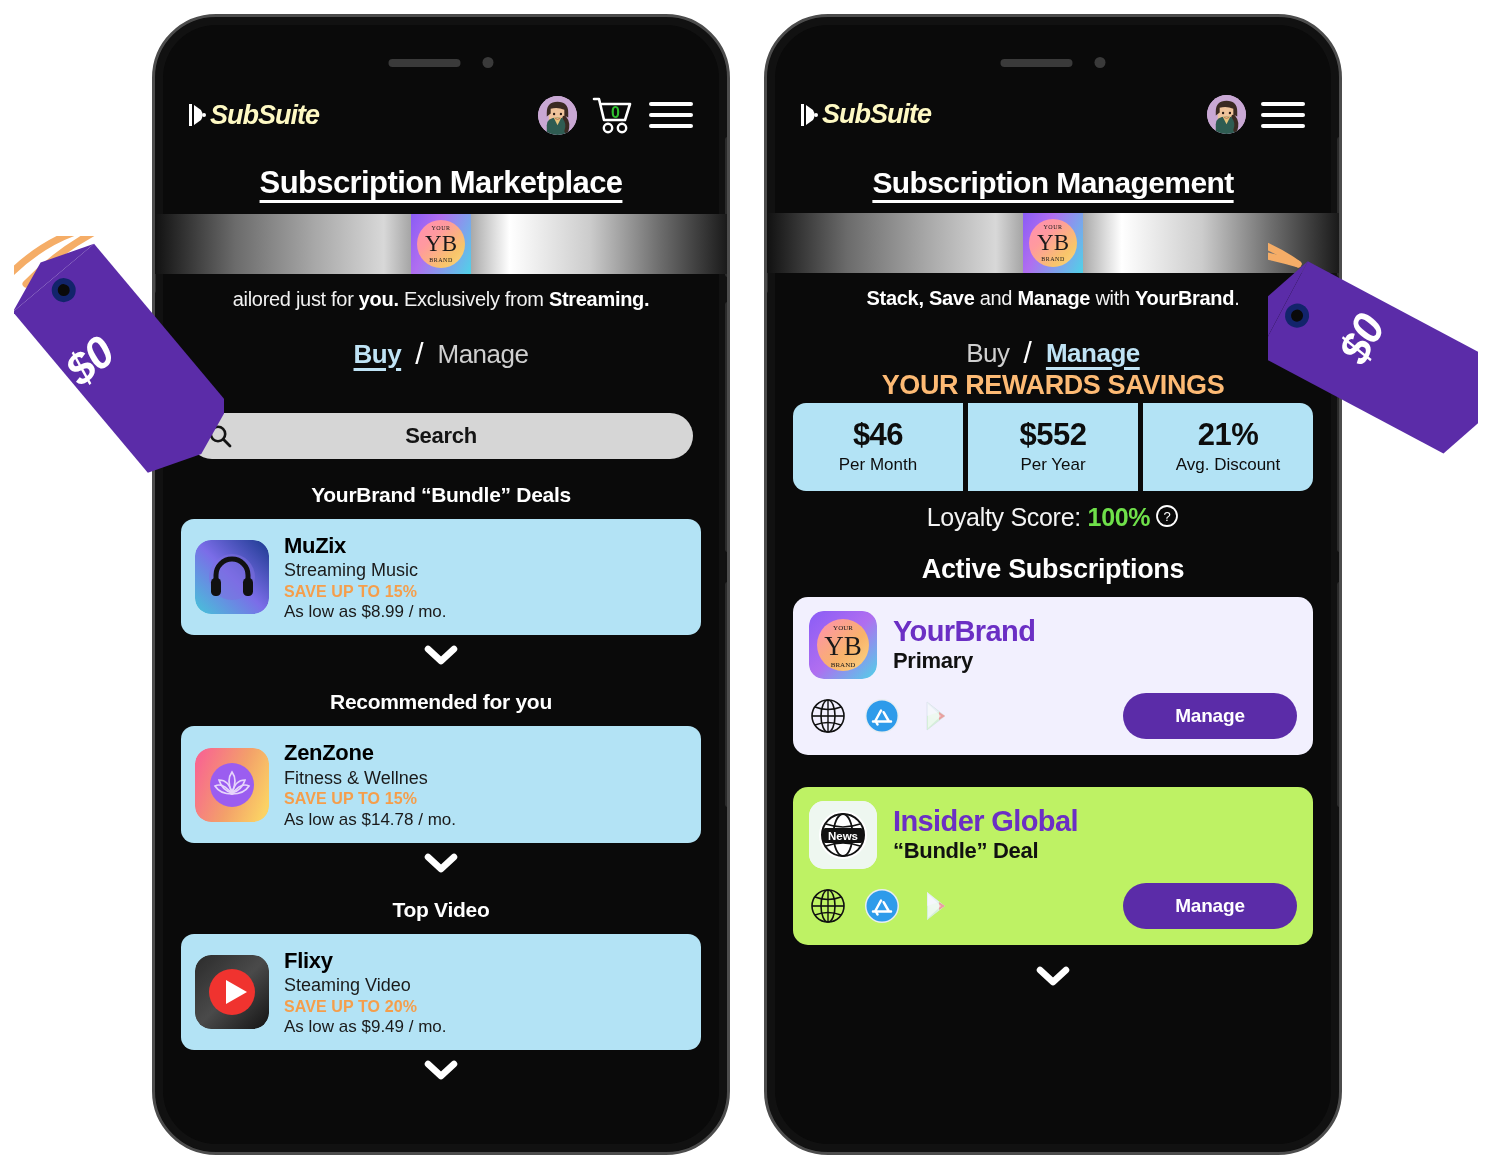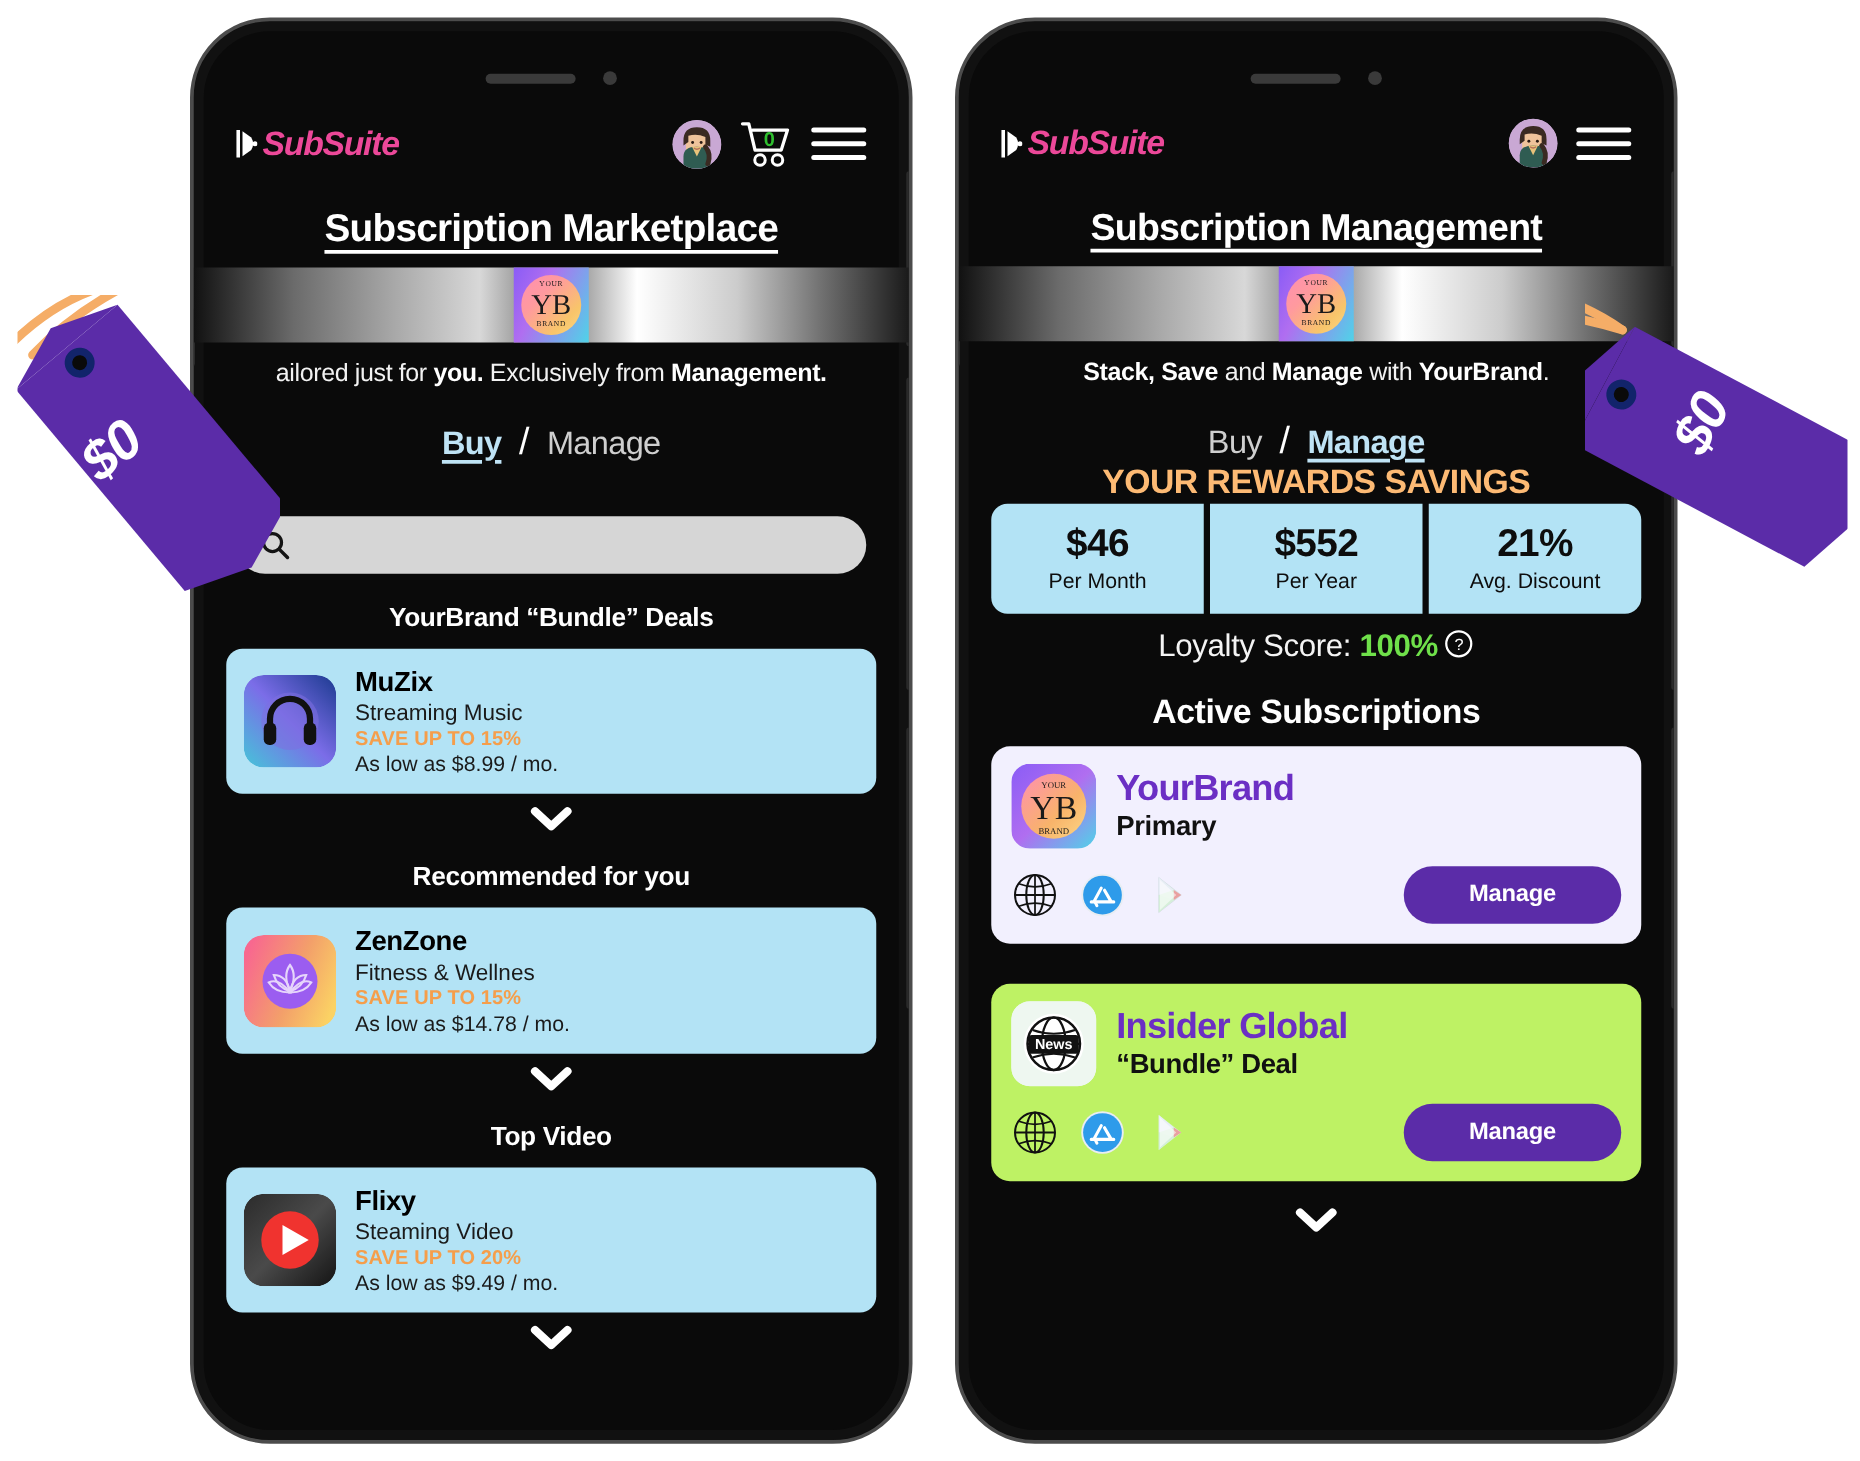--- a/index.html
+++ b/index.html
@@ -35,21 +35,21 @@
   .speaker { width:72px; height:8px; border-radius:5px; background:#3a3a3a; }
   .camera  { width:11px; height:11px; border-radius:50%; background:#3a3a3a; }
 
   .screen { position:absolute; left:0; top:0; width:100%; height:100%;
             padding:78px 22px 0; color:#fff; }
 
   
   .topbar { display:flex; align-items:center; justify-content:space-between; padding:0 12px; }
   .brand  { display:flex; align-items:center; gap:4px; }
   .brand-mark { width:17px; height:26px; display:block; }
-  .brand-text { font-size:27px; font-weight:800; font-style:italic; letter-spacing:-1px; color:#ec4899; }
+  .brand-text { font-size:27px; font-weight:800; font-style:italic; letter-spacing:-1px; color:#fef9c3; }
   .topbar-right { display:flex; align-items:center; gap:15px; }
   .avatar { width:39px; height:39px; border-radius:50%; overflow:hidden; background:#c9a8d4; display:block; }
   .cart-wrap { position:relative; width:42px; height:40px; }
   .cart-count {
     position:absolute; left:19px; top:9px; font-size:16px; font-weight:700;
     color:#2fbf2f; font-family:"Liberation Sans", sans-serif;
   }
   .burger { width:44px; display:flex; flex-direction:column; gap:7px; }
   .burger span { display:block; height:4px; background:#fff; border-radius:2px; }
 
@@ -225,34 +225,35 @@
         <div class="banner-logo">
           <div class="yb-circle">
             <div class="yb-top">YOUR</div>
             <div class="yb-mono">YB</div>
             <div class="yb-bot">BRAND</div>
           </div>
         </div>
       </div>
 
       <div class="tagline">
-        <span>ailored just for </span><b>you.</b><span> Exclusively from </span><b>Management.</b>
+        <span>ailored just for </span><b>you.</b><span> Exclusively from </span><b>Streaming.</b>
       </div>
 
       <div class="toggle">
         <span class="opt active">Buy</span>
         <span class="sep">/</span>
         <span class="opt">Manage</span>
       </div>
 
       <div class="search">
         <svg width="26" height="26" viewBox="0 0 26 26">
           <circle cx="11" cy="11" r="7.2" fill="none" stroke="#141414" stroke-width="2.6"></circle>
           <line x1="16.3" y1="16.3" x2="23" y2="23" stroke="#141414" stroke-width="2.8" stroke-linecap="round"></line>
         </svg>
+        <span class="search-label" placeholder="Search">Search</span>
       </div>
 
       <div class="section-title">YourBrand “Bundle” Deals</div>
       <div class="deal-card">
         <div class="deal-icon">
           <svg viewBox="0 0 74 74" width="74" height="74">
             <defs>
                 <linearGradient id="gmz" x1="0" y1="1" x2="1" y2="0">
               <stop offset="0" stop-color="#45c5d8"></stop>
                   <stop offset="0.5" stop-color="#7b6de8"></stop>

